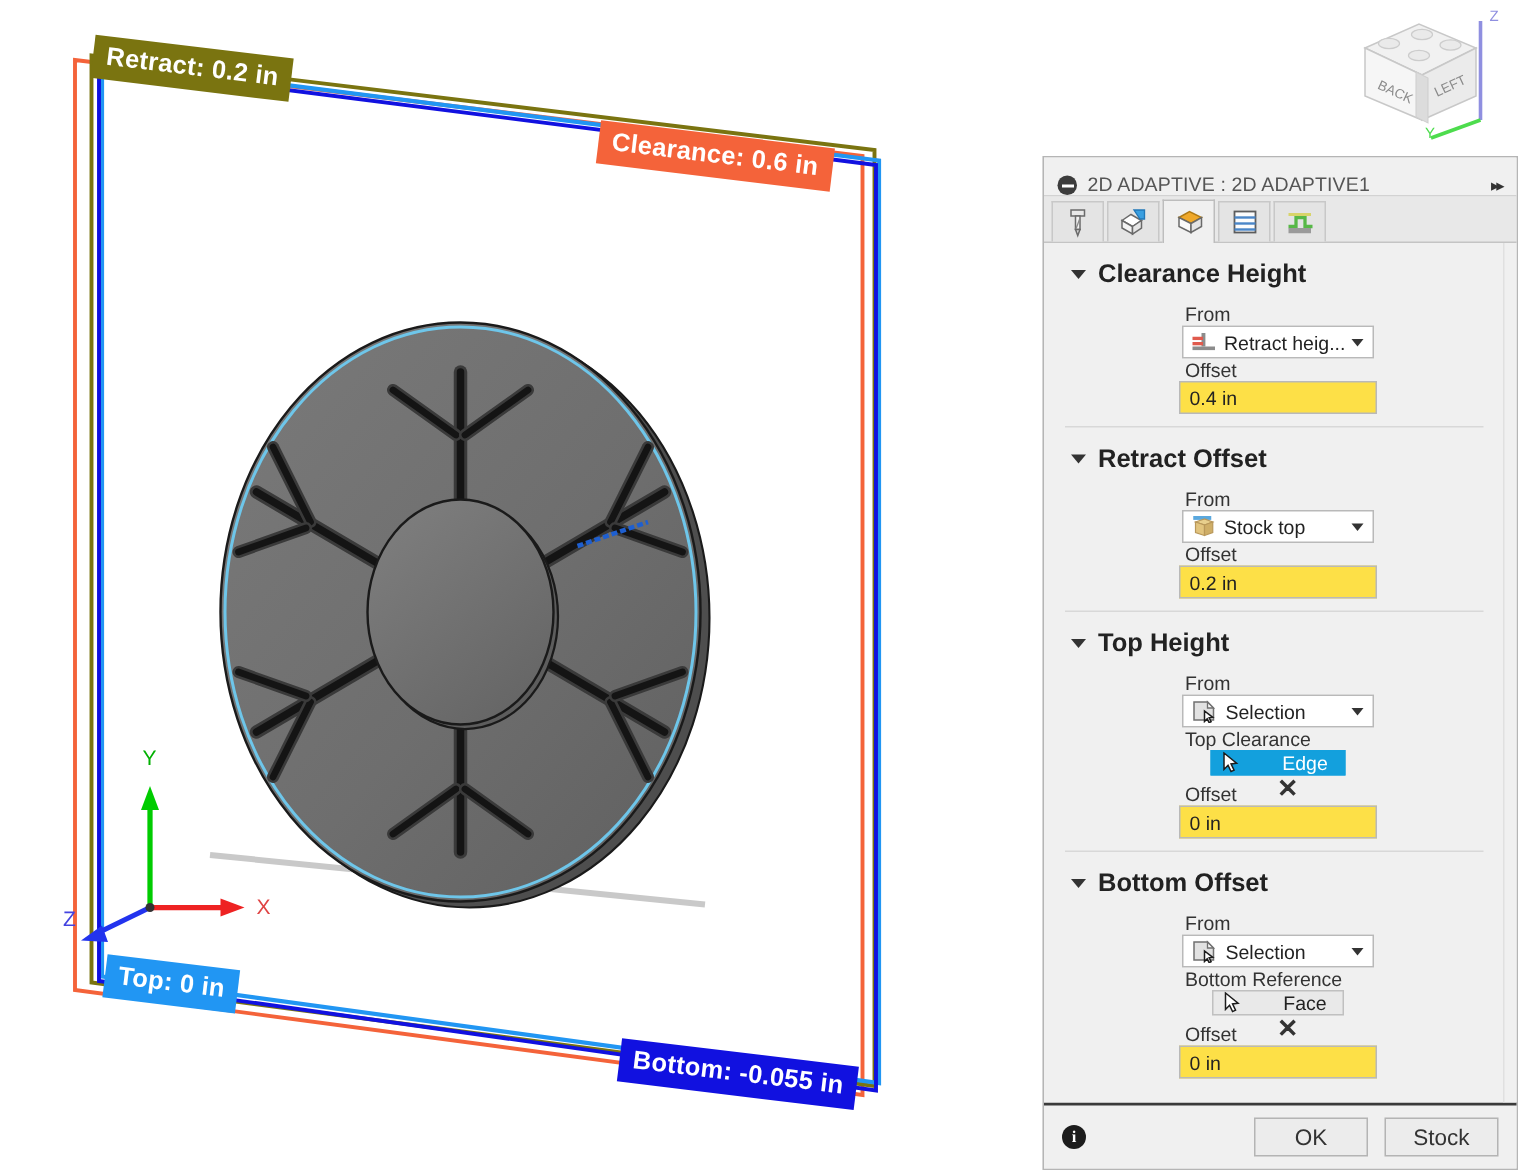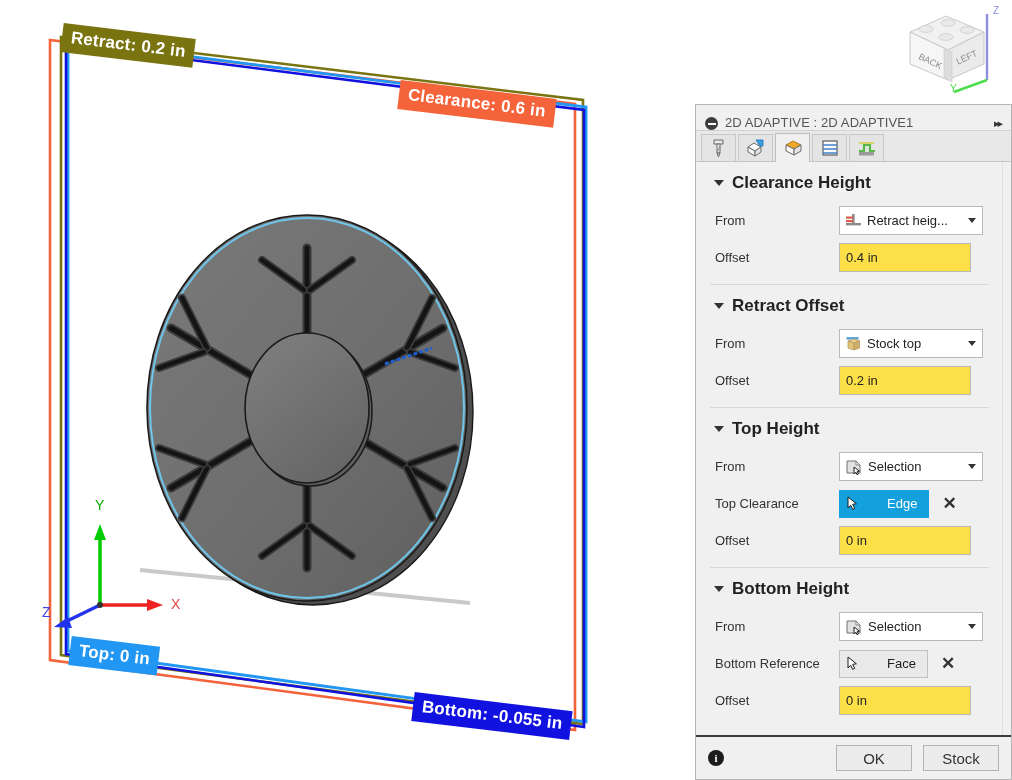--- a/index.html
+++ b/index.html
@@ -159,29 +159,30 @@
   .group-title {
     font-size: 17px;
     font-weight: bold;
     color: #222222;
   }
   .row {
     display: flex;
     align-items: center;
     padding: 0 14px 0 19px;
     height: 37px;
+    flex-direction: column;
   }
   .row-label {
     font-size: 13px;
     color: #333333;
     width: 124px;
     flex: 0 0 auto;
   }
   .ctrl-combo {
-    width: 144px;
+    width: 128px;
     height: 29px;
     background: #ffffff;
     border: 1px solid #b9b9b9;
     box-sizing: border-box;
     display: flex;
     align-items: center;
     padding: 0 6px 0 5px;
     cursor: pointer;
   }
   .ctrl-combo .combo-label {
@@ -615,21 +616,21 @@
           <div class="row">
             <div class="row-label">Offset</div>
             <div class="ctrl-input">0 in</div>
           </div>
           <div class="divider"></div>
         </div>
 
         <div class="group">
           <div class="group-header">
             <span class="group-arrow"></span>
-            <span class="group-title">Bottom Height</span>
+            <span class="group-title">Bottom Offset</span>
           </div>
 
           <div class="row">
             <div class="row-label">From</div>
             <div class="ctrl-combo">
               <svg width="18" height="16" viewBox="0 0 18 16">
                 <path d="M2 2 h9 l4 4 v8 h-13 z" fill="#e2e2e2" stroke="#707070" stroke-width="1"></path>
                 <path d="M11 2 v4 h4 z" fill="#fafafa" stroke="#707070" stroke-width="0.9"></path>
                 <path d="M9 8 l0 7 l1.8,-1.8 l1.3,2.6 l1.3,-0.7 l-1.3,-2.6 l2.4,-0.3 z" fill="#ffffff" stroke="#1c1c1c" stroke-width="1"></path>
               </svg>

